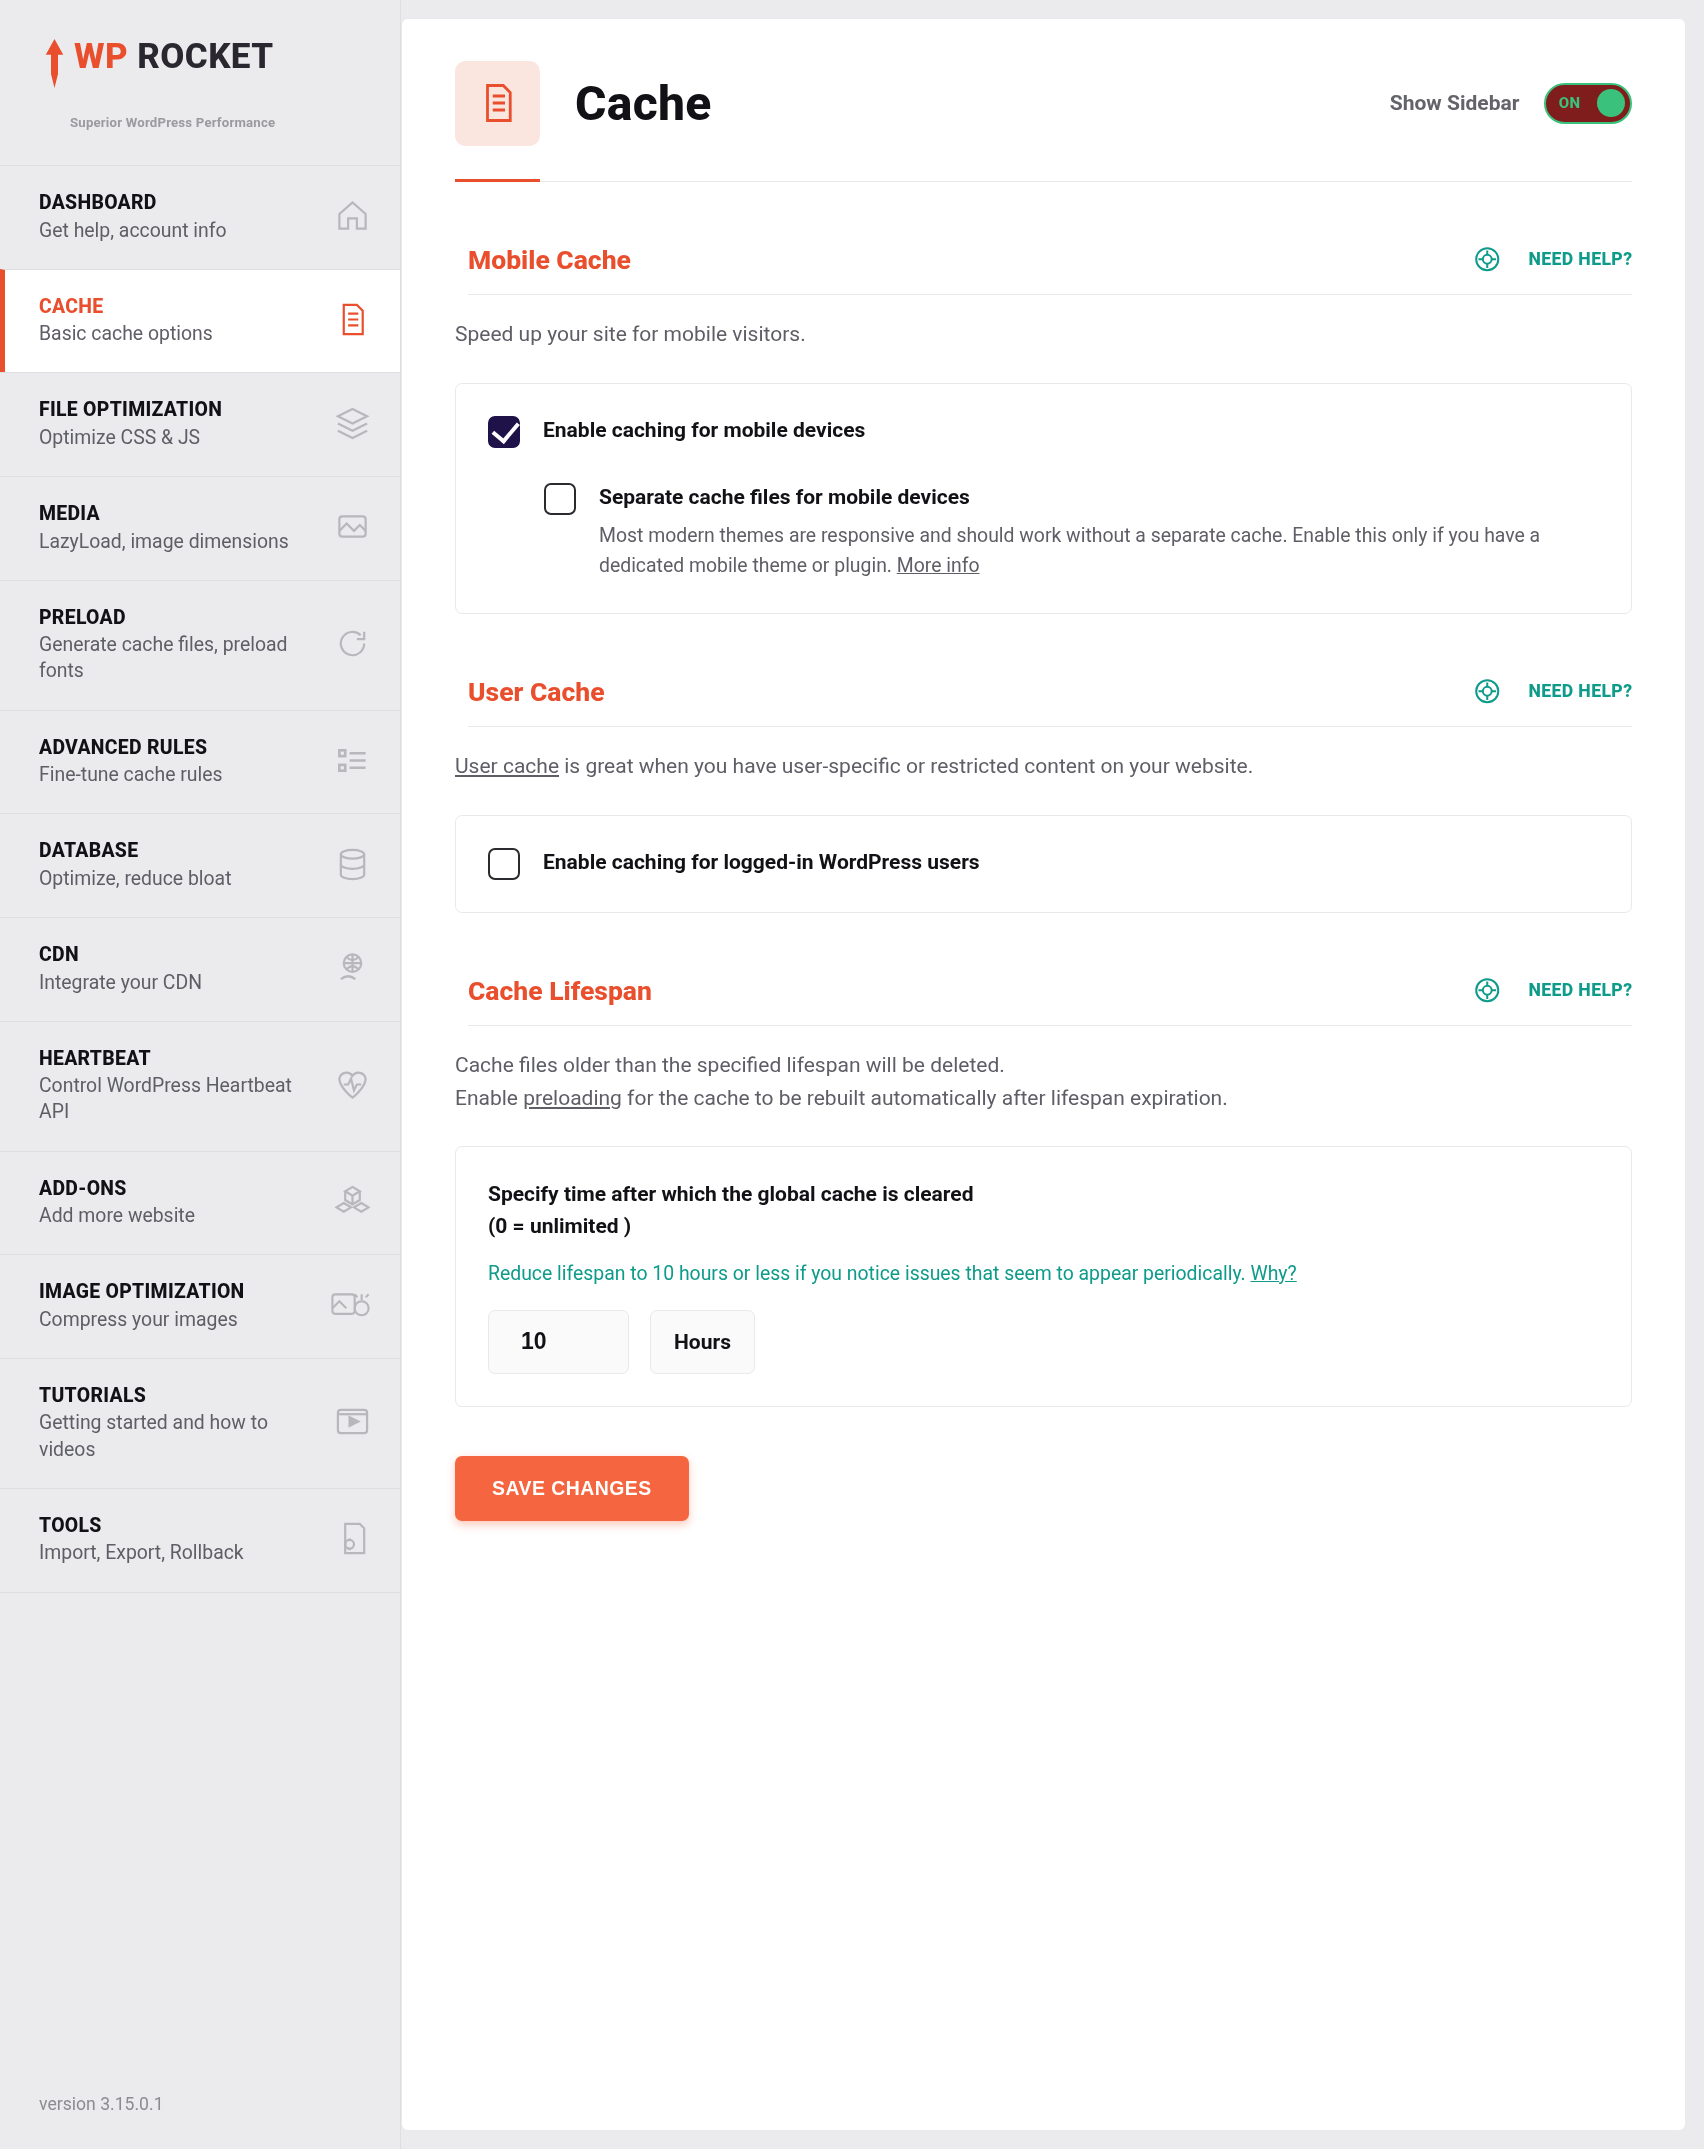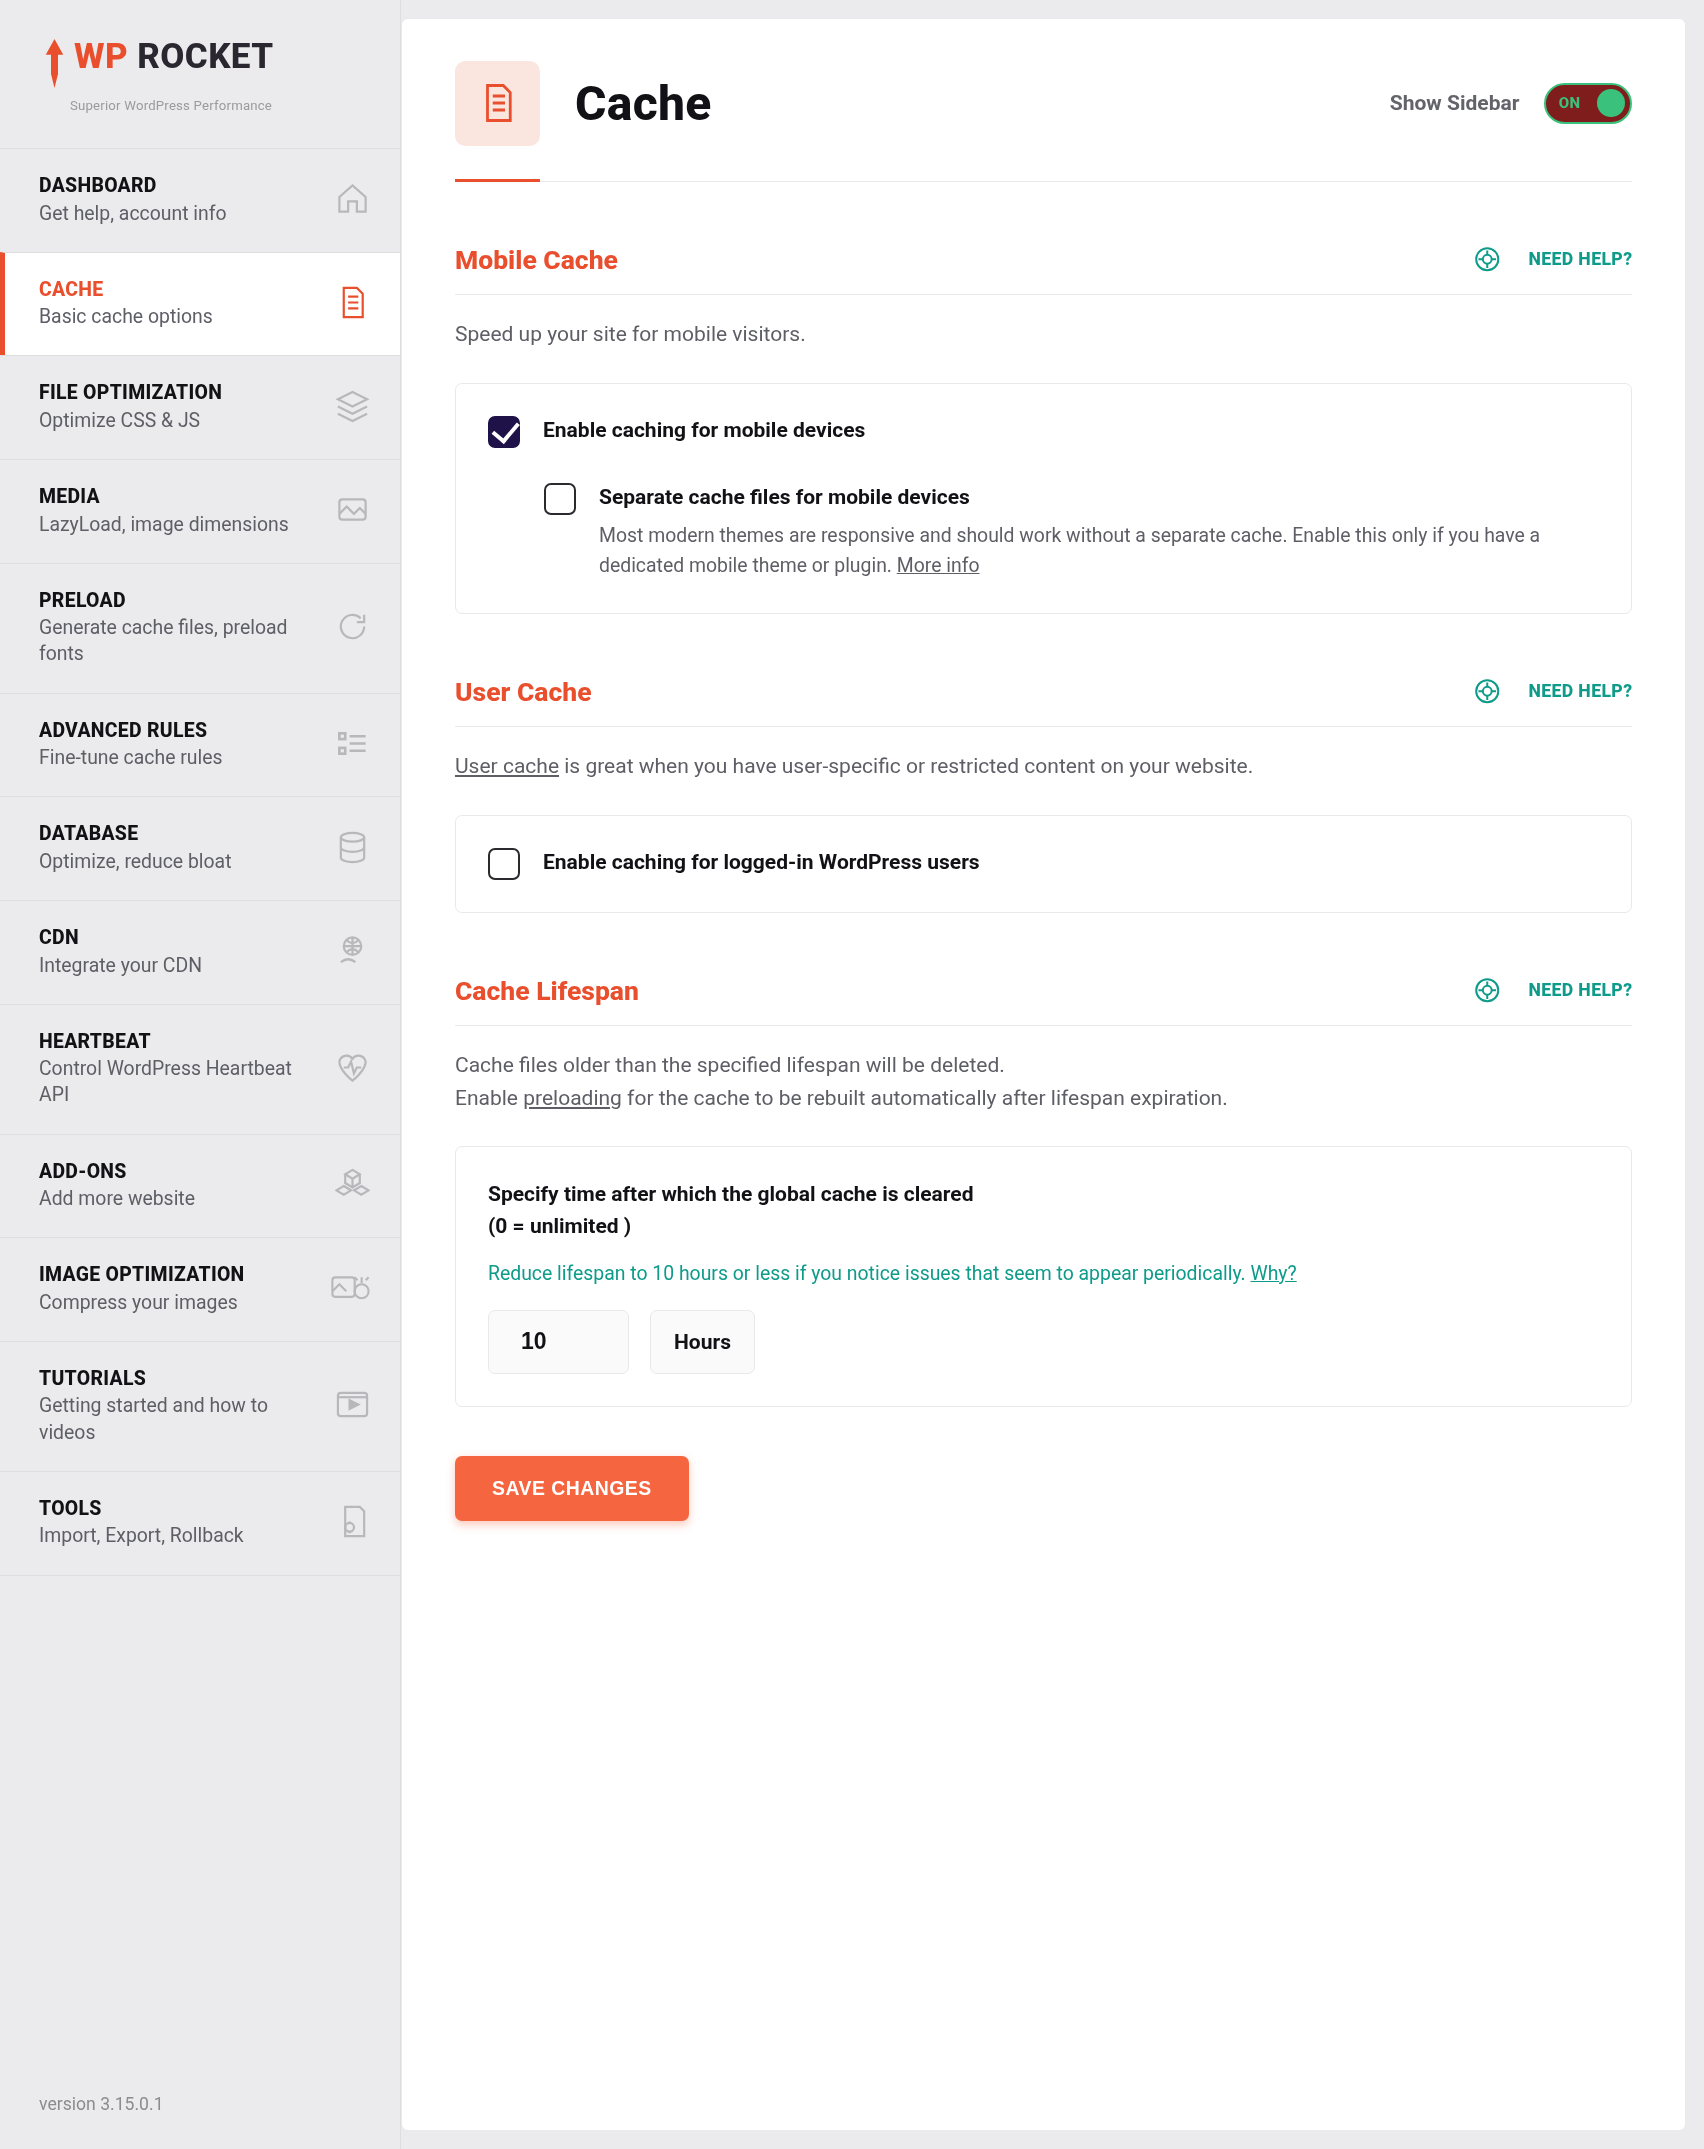--- a/index.html
+++ b/index.html
@@ -31,21 +31,21 @@
     flex:none;
     background:var(--bg);
     border-right:0.9px solid #dedee0;
     display:flex;flex-direction:column;
   }
   .logo-wrap{padding:39px 42px 35px;}
   .logo{display:flex;align-items:flex-start;gap:1.8px;}
   .logo-text{font-size:35px;font-weight:800;letter-spacing:0.4px;line-height:1;}
   .logo-text .wp{color:var(--orange-dark);}
   .logo-text .rocket{color:#2a2730;}
-  .tagline{font-size:13.2px;color:#9a9a9f;margin-top:7px;margin-left:28px;letter-spacing:0.2px;}
+  .tagline{font-size:13.2px;color:#9a9a9f;margin-top:24px;margin-left:28px;letter-spacing:0.2px;font-weight:bold;}
   .carrot{display:inline-block;margin-right:5.3px;}
   .nav{display:flex;flex-direction:column;}
   .nav-item{
     display:flex;align-items:center;justify-content:space-between;
     padding:25px 30px 25px 39px;
     border-top:0.9px solid #dedee0;
     cursor:pointer;
     background:var(--bg);
   }
   .nav-item:last-child{border-bottom:0.9px solid #dedee0;}
@@ -90,21 +90,21 @@
     width:88px;height:41px;border:2.6px solid var(--green);border-radius:881px;
     display:flex;align-items:center;justify-content:space-between;padding:0 5.3px 0 12.4px;
     background:#7f1d1d;cursor:pointer;
   }
   .toggle .on{font-size:15px;font-weight:800;color:var(--green);letter-spacing:0.4px;}
   .toggle .knob{width:28px;height:28px;border-radius:50%;background:var(--green);}
 
   .section{padding-top:62px;}
   .sec-head{
     display:flex;align-items:center;justify-content:space-between;
-    border-bottom:1.8px solid var(--line);padding-bottom:19.4px;margin-bottom:23px;
+    border-bottom:1.8px solid var(--line);padding-bottom:19.4px;margin-bottom:23px;margin-left:13px;
   }
   .sec-title{font-size:26.5px;font-weight:800;color:var(--orange-dark);}
   .help{display:flex;align-items:center;gap:28px;color:var(--teal);cursor:pointer;}
   .help svg{stroke:var(--teal);}
   .help .t{font-size:17.6px;font-weight:800;letter-spacing:0.4px;}
   .sec-desc{font-size:21px;color:var(--muted);line-height:1.55;}
   .sec-desc a{color:var(--muted);}
 
   .box{
     border:1.8px solid var(--line);border-radius:7px;margin-top:32px;

